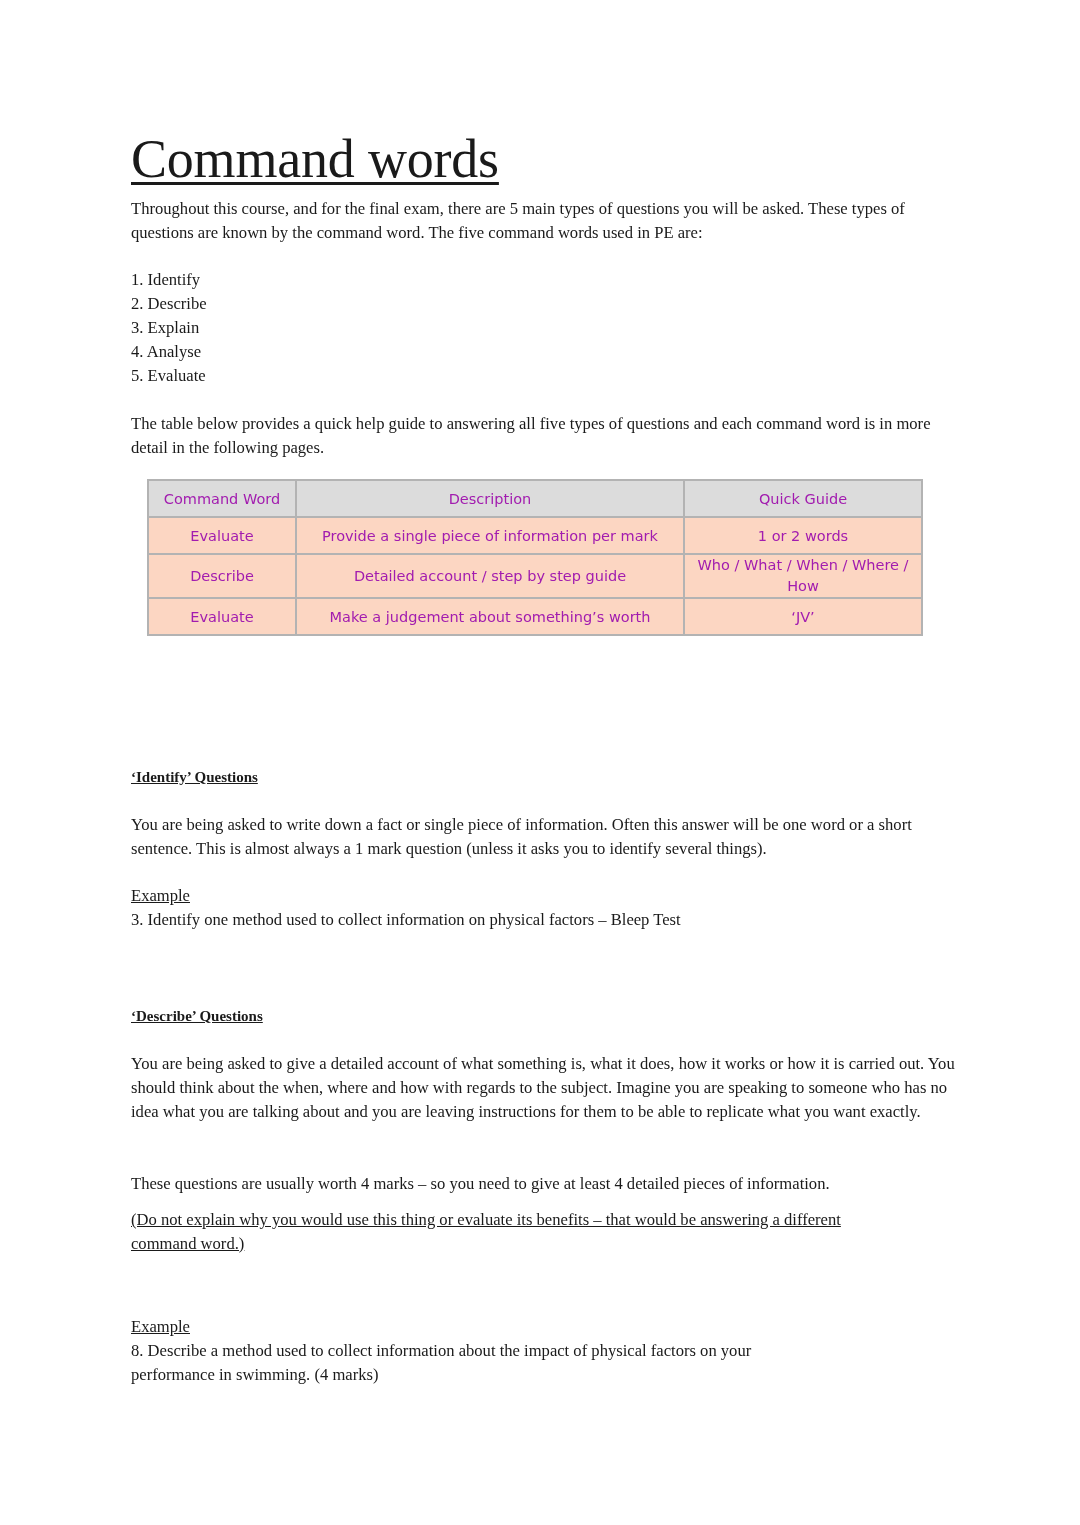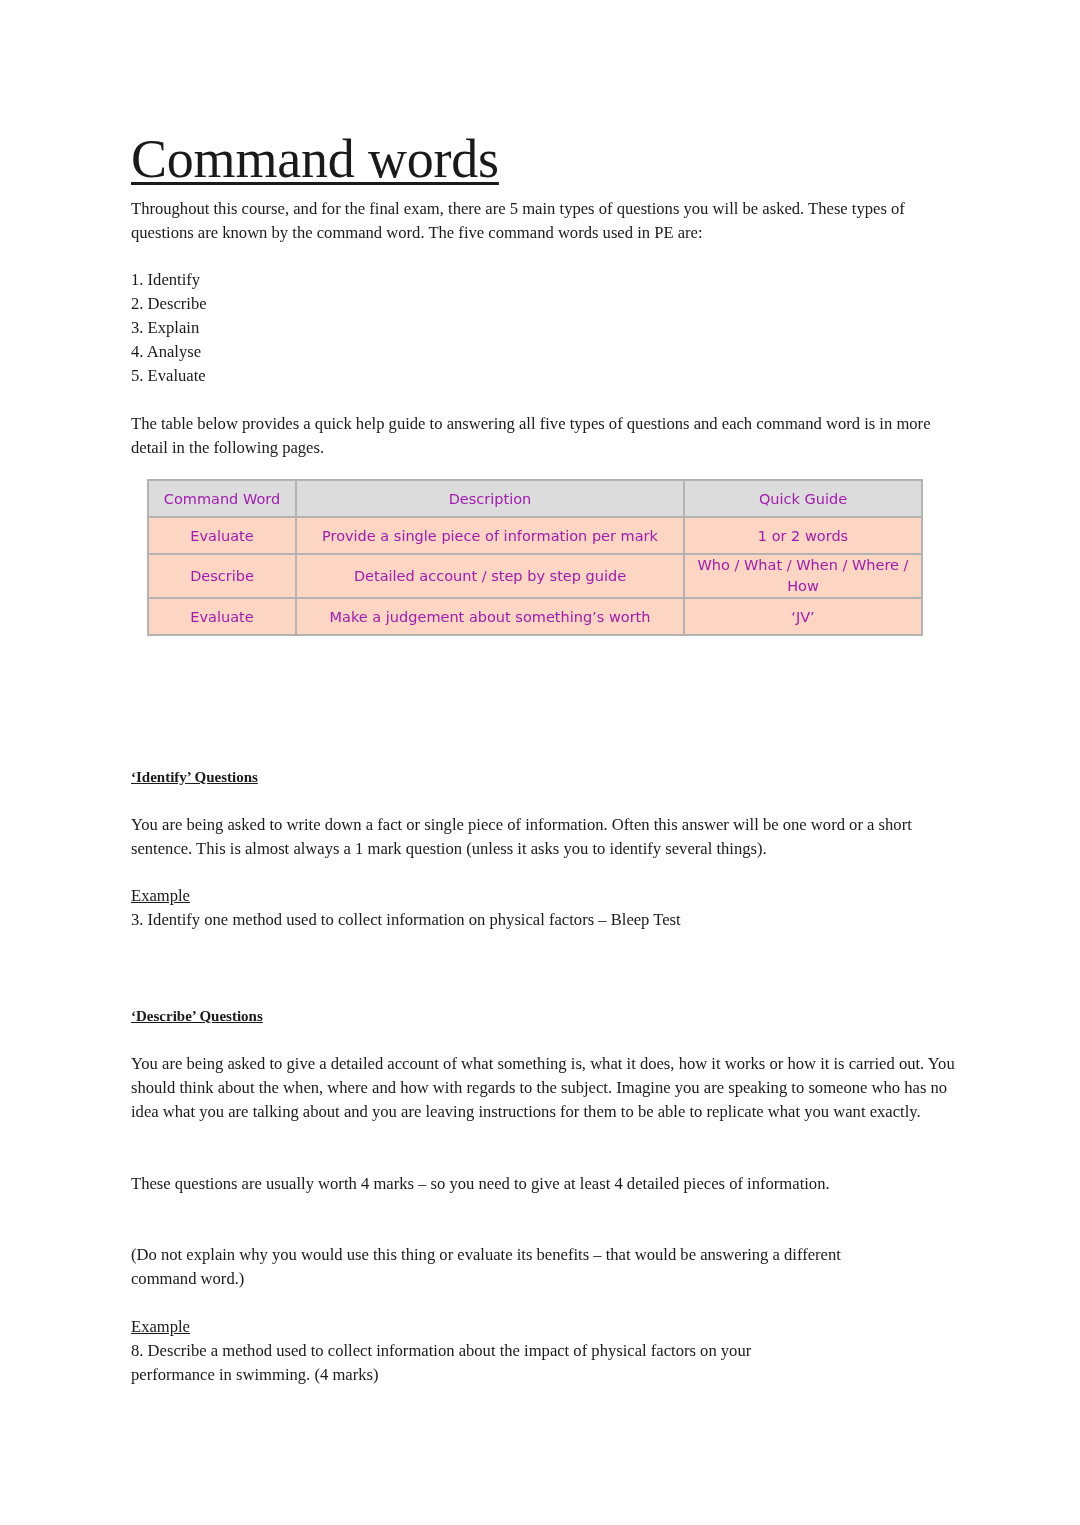--- a/index.html
+++ b/index.html
@@ -112,21 +112,21 @@
     padding: 0;
     list-style: none;
     font-size: 16.6px;
     line-height: 24px;
   }
   .identify-examples { top: 908px; }
 
   .describe-heading { top: 1004px; }
   .describe-body { top: 1052px; width: 830px; }
   .describe-marks { top: 1172px; width: 700px; }
-  .describe-note { top: 1243px; width: 730px; }
+  .describe-note { top: 1208px; width: 730px; text-decoration: underline; }
   .describe-example-label { top: 1315px; }
   .describe-examples { top: 1339px; width: 700px; }
 </style>
 </head>
 <body>
 
 <div class="page">
 
   <h1 class="title">Command words</h1>
 

